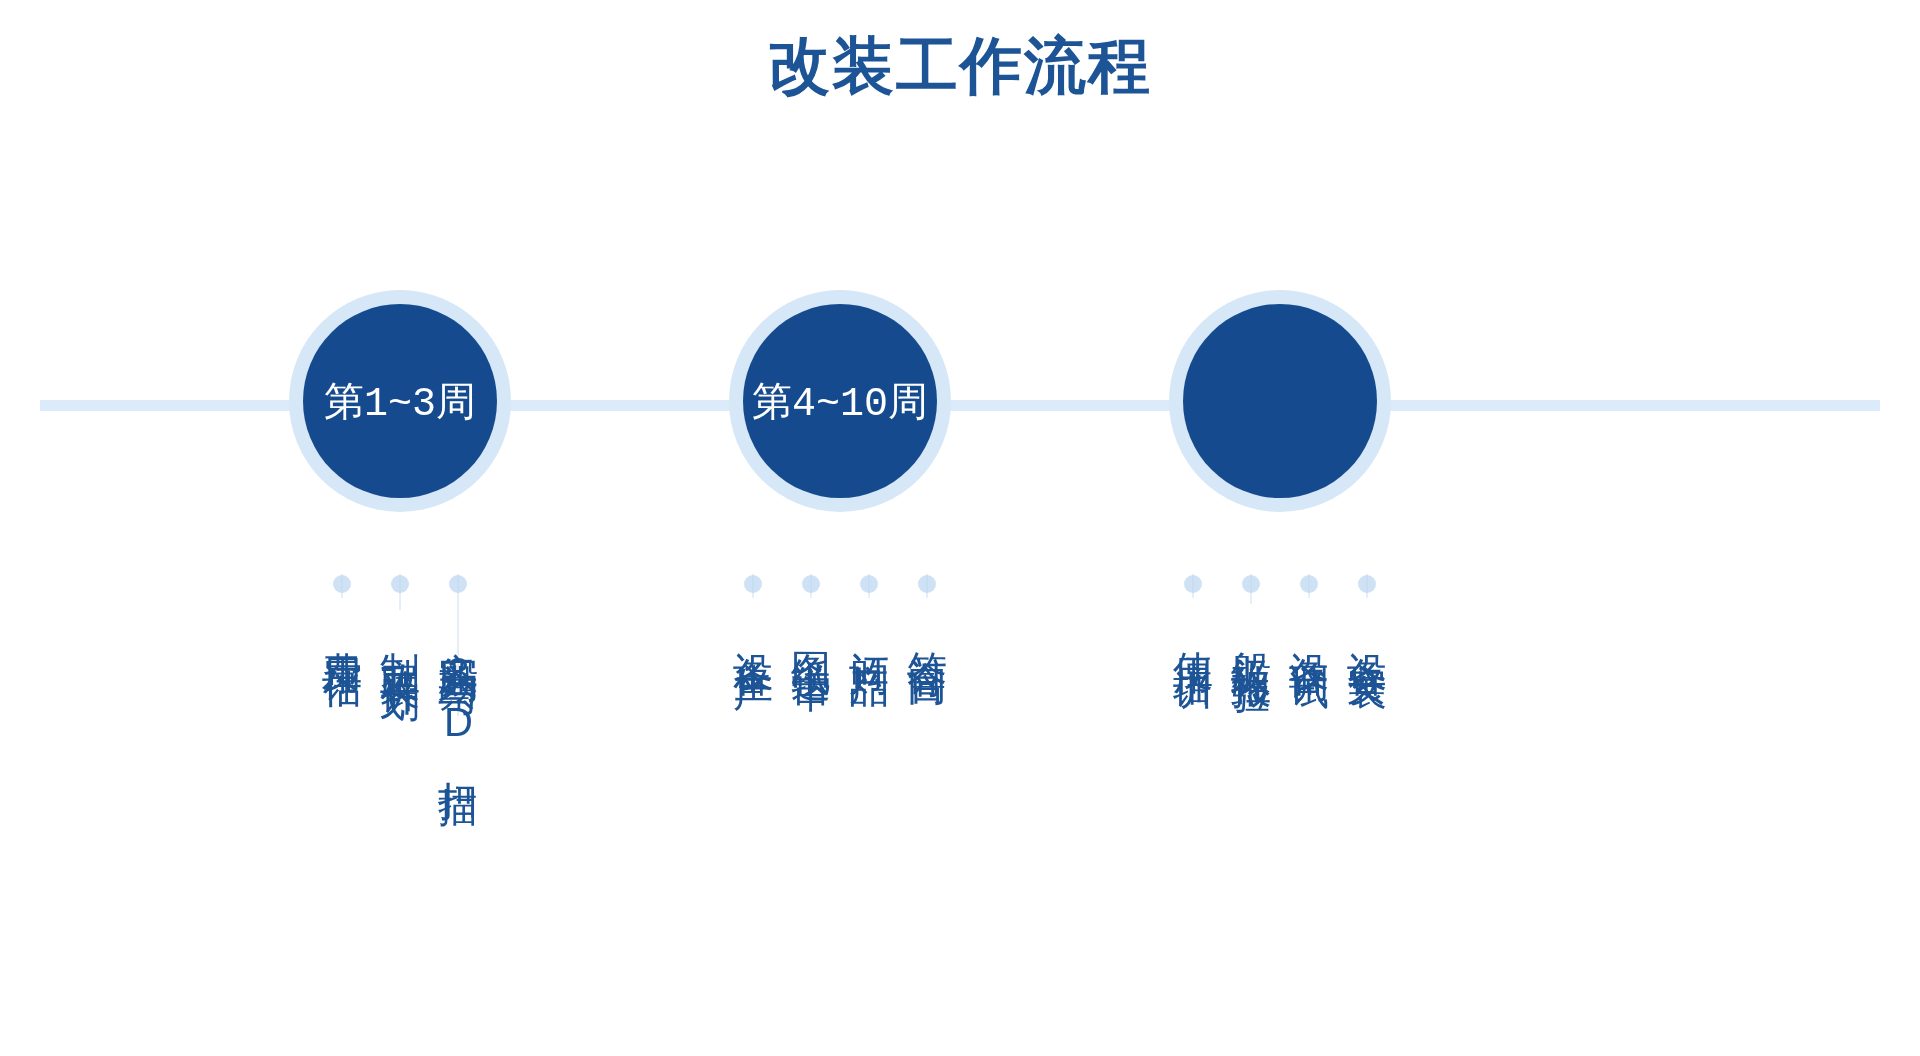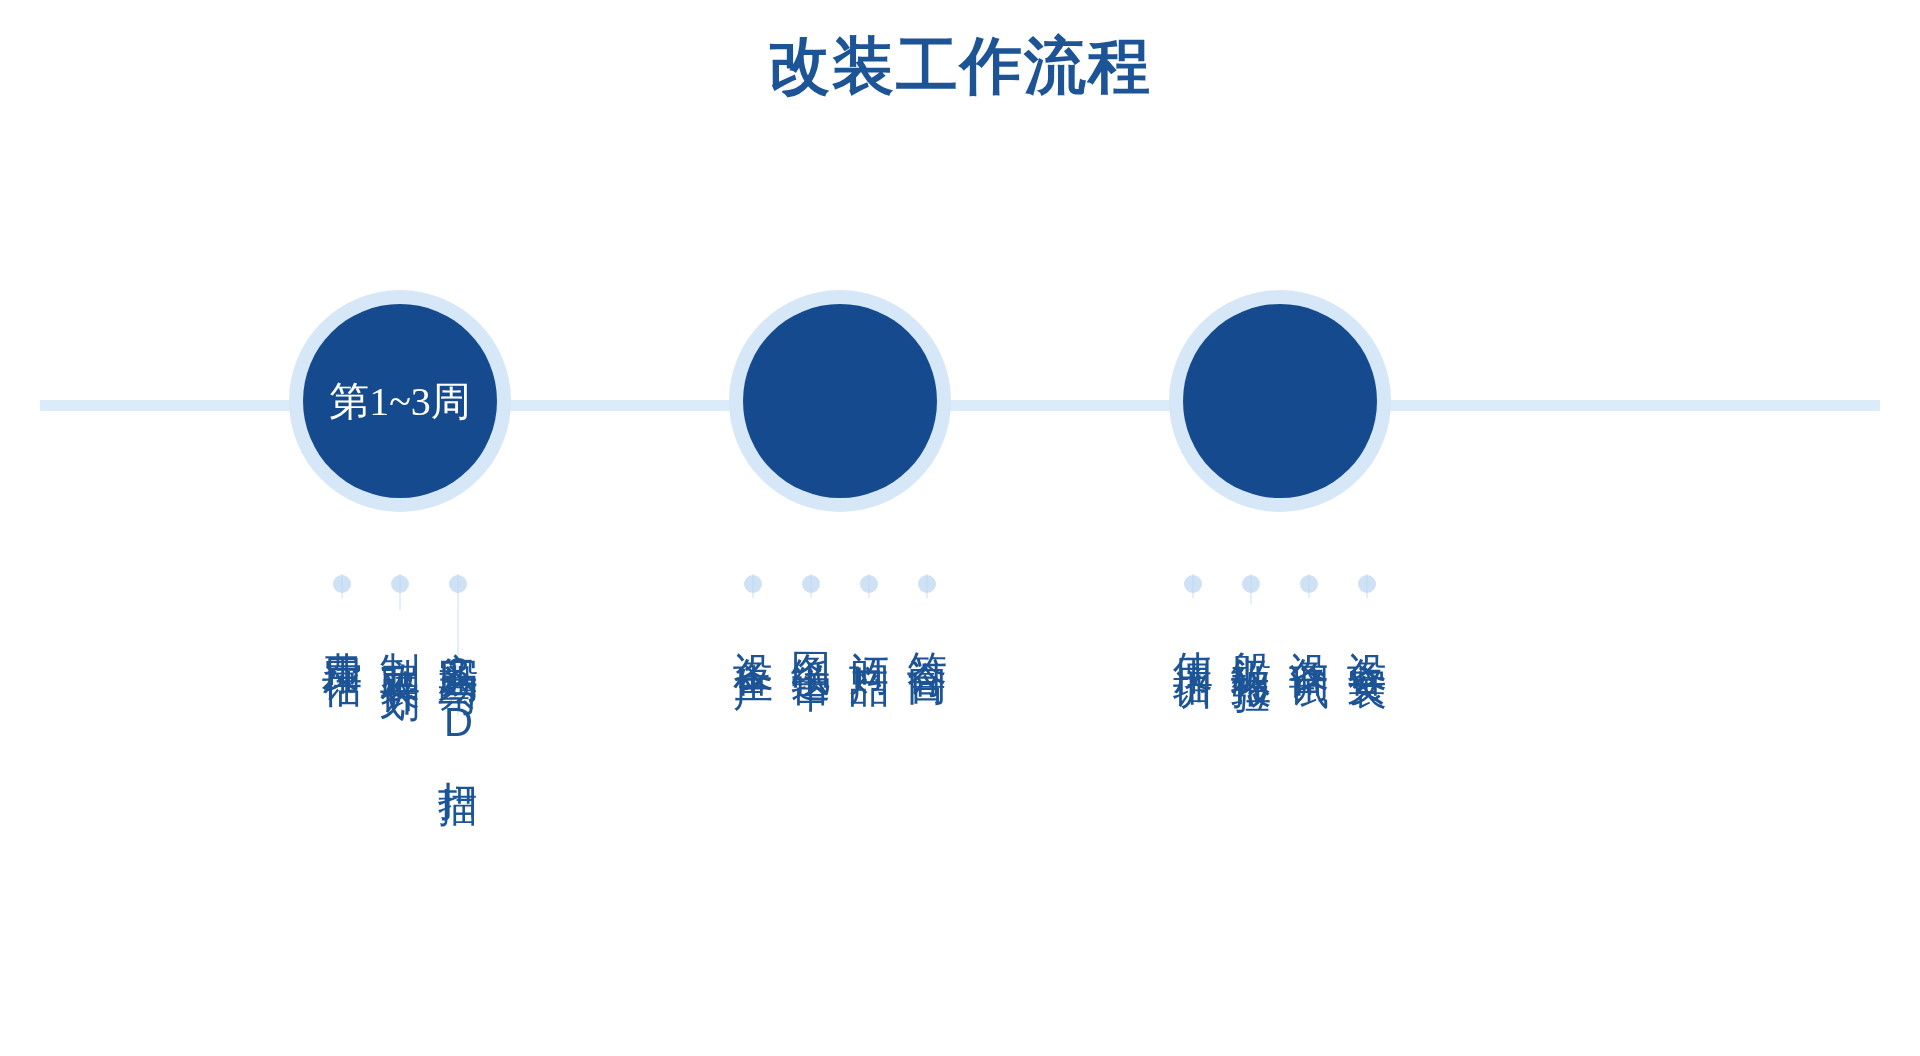--- a/index.html
+++ b/index.html
@@ -70,21 +70,21 @@
     background:#154b8e;
   }
   .circle-label{
     position:relative;
     z-index:3;
     color:#ffffff;
     font-size:40px;
     font-weight:400;
     letter-spacing:0px;
     white-space:nowrap;
-    font-family:Liberation Serif, serif;
+    font-family:Liberation Mono, monospace;
   }
 
   
   .dots-row{
     position:absolute;
     top:575px;
     left:50%;
     transform:translateX(-50%);
     display:flex;
     flex-direction:row-reverse;
@@ -182,20 +182,21 @@
           <div class="vcol">
             <span class="vline"></span>
             <div class="vtext">费用评估</div>
           </div>
         </div>
       </div>
       <div class="stage-group g1">
         <div class="circle-wrap">
           <div class="circle-ring"></div>
           <div class="circle-core"></div>
+          <div class="circle-label">第4~10周</div>
         </div>
         <div class="dots-row">
           <div class="dot-cell">
             <span class="dot"></span>
           </div>
           <div class="dot-cell">
             <span class="dot"></span>
           </div>
           <div class="dot-cell">
             <span class="dot"></span>

